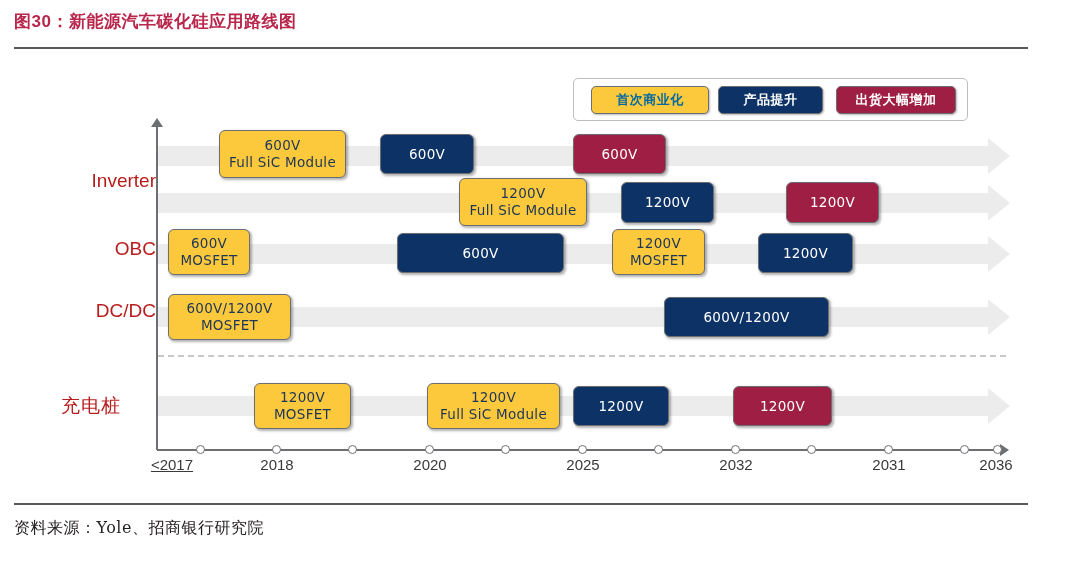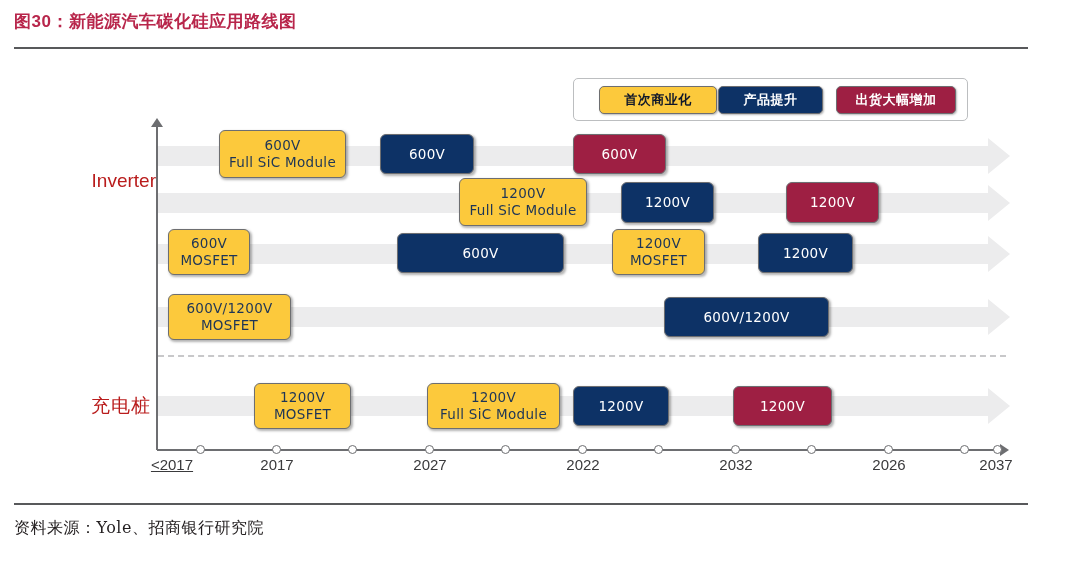--- a/index.html
+++ b/index.html
@@ -79,21 +79,21 @@
     display: flex;
     align-items: center;
     justify-content: center;
     font-family: "DejaVu Sans", sans-serif;
     font-size: 13px;
     font-weight: bold;
     letter-spacing: 0.5px;
     border: 1px solid #6d6e71;
     box-shadow: 1px 1px 2px rgba(0,0,0,0.28);
   }
-  .chip-gold  { left: 25px;  width: 118px; background: #fcc93c; color: #0f172a; }
+  .chip-gold  { left: 17px;  width: 118px; background: #fcc93c; color: #0369a1; }
   .chip-navy  { left: 144px; width: 105px; background: #0d3266; color: #ffffff; }
   .chip-red   { left: 262px; width: 120px; background: #9e1f43; color: #ffffff; }
 
   
   .chart {
     position: absolute;
     left: 0;
     top: 0;
     width: 1080px;
     height: 581px;
@@ -121,20 +121,21 @@
     width: 120px;
     text-align: right;
     font-size: 19px;
     color: #b91c1c;
     white-space: nowrap;
   }
   .lbl-cn {
     font-family: Liberation Mono, monospace;
     font-size: 19px;
     letter-spacing: 1px;
+    text-align: center;
   }
 
   
   .track {
     position: absolute;
     height: 20px;
     background: #ececed;
   }
   .track-head {
     position: absolute;
@@ -228,20 +229,22 @@
     <div class="legend-chip chip-navy">产品提升</div>
     <div class="legend-chip chip-red">出货大幅增加</div>
   </div>
 
   <div class="chart">
 
     <div class="y-axis"></div>
     <div class="y-axis-head"></div>
 
     <div class="lbl" style="left:36px; top:170px;">Inverter</div>
+    <div class="lbl" style="left:36px; top:238px;">OBC</div>
+    <div class="lbl" style="left:36px; top:300px;">DC/DC</div>
     <div class="lbl lbl-cn" style="left:31px; top:393px;">充电桩</div>
 
     <div class="track" style="left:158px; top:146px; width:830px;"></div>
     <div class="track-head" style="left:988px; top:138px;"></div>
 
     <div class="track" style="left:158px; top:193px; width:830px;"></div>
     <div class="track-head" style="left:988px; top:185px;"></div>
 
     <div class="track" style="left:158px; top:244px; width:830px;"></div>
     <div class="track-head" style="left:988px; top:236px;"></div>
@@ -324,25 +327,25 @@
     <div class="tick" style="left:501px;"></div>
     <div class="tick" style="left:578px;"></div>
     <div class="tick" style="left:654px;"></div>
     <div class="tick" style="left:731px;"></div>
     <div class="tick" style="left:807px;"></div>
     <div class="tick" style="left:884px;"></div>
     <div class="tick" style="left:960px;"></div>
     <div class="tick" style="left:993px;"></div>
 
     <div class="tick-label" style="left:172px;text-decoration:underline;">&lt;2017</div>
-    <div class="tick-label" style="left:277px;">2017</div>
-    <div class="tick-label" style="left:430px;">2027</div>
-    <div class="tick-label" style="left:583px;">2022</div>
+    <div class="tick-label" style="left:277px;">2018</div>
+    <div class="tick-label" style="left:430px;">2020</div>
+    <div class="tick-label" style="left:583px;">2025</div>
     <div class="tick-label" style="left:736px;">2032</div>
-    <div class="tick-label" style="left:889px;">2026</div>
-    <div class="tick-label" style="left:996px;">2037</div>
+    <div class="tick-label" style="left:889px;">2031</div>
+    <div class="tick-label" style="left:996px;">2036</div>
 
   </div>
 
   <div class="footer-rule"></div>
   <div class="source-note">资料来源：Yole、招商银行研究院</div>
 
 </div>
 
 </body></html>

